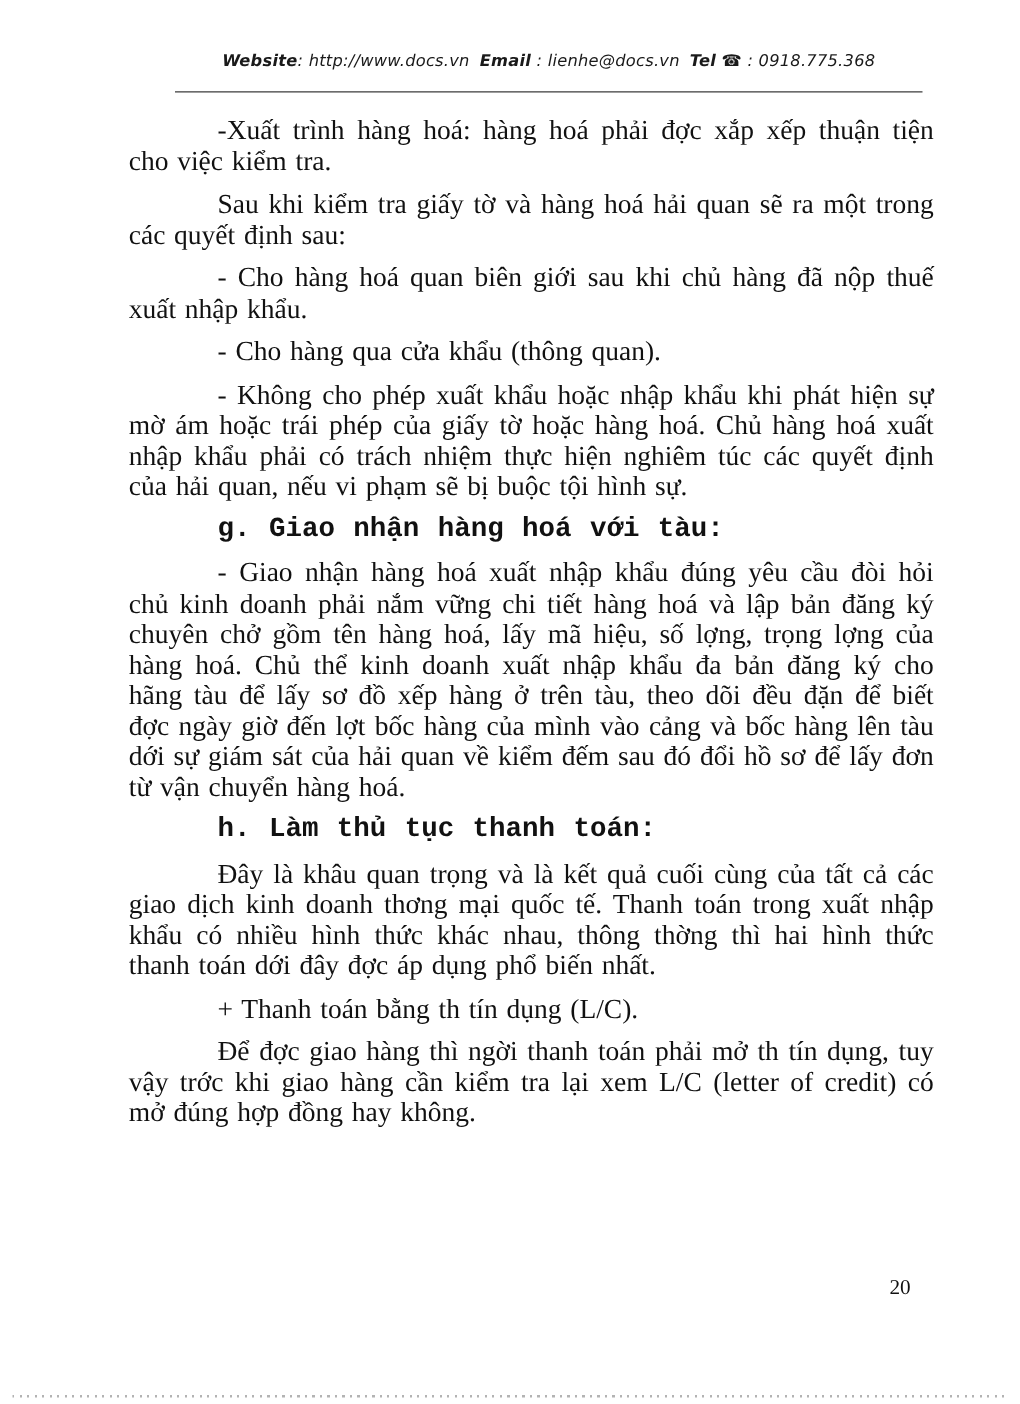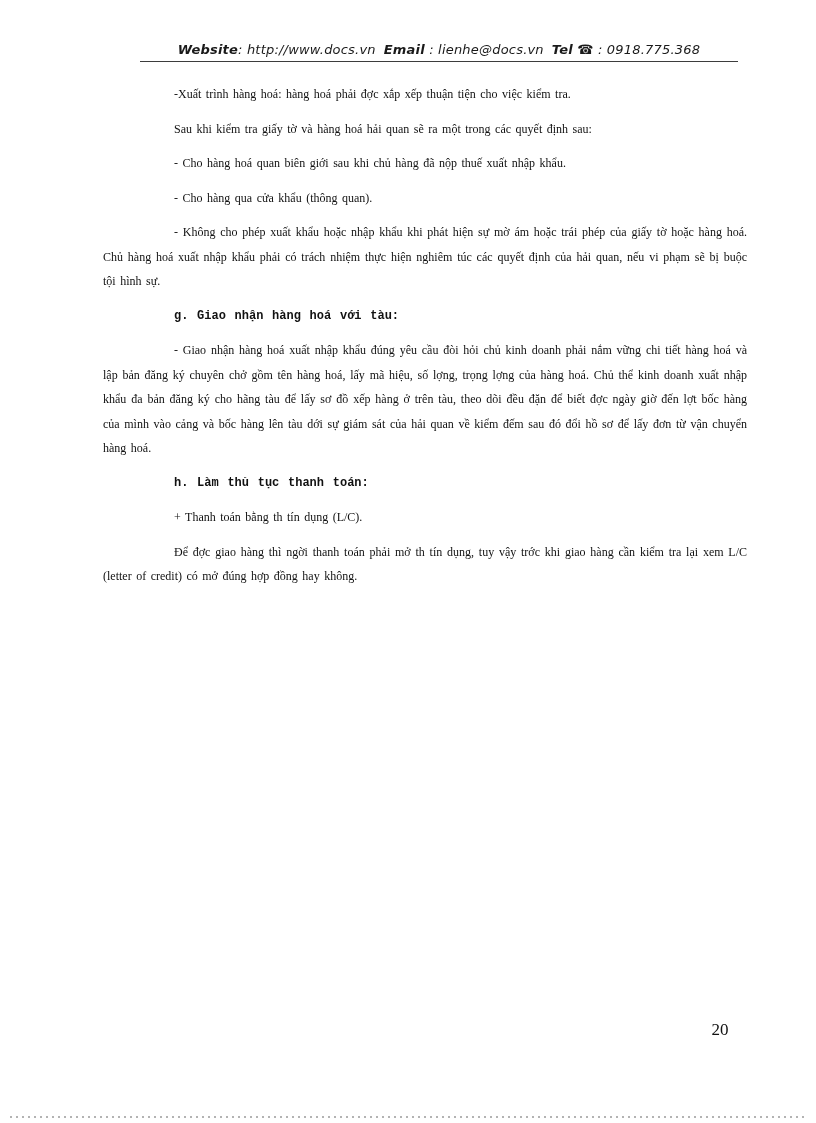--- a/index.html
+++ b/index.html
@@ -16,33 +16,33 @@
     position: absolute;
     left: 140px;
     top: 42px;
     width: 598px;
     text-align: center;
     font-family: "DejaVu Sans", sans-serif;
     font-style: italic;
     font-size: 13px;
     letter-spacing: 0.2px;
     color: #1a1a1a;
-    padding-bottom: 4px;
+    padding-bottom: 16px;
     border-bottom: 1.5px solid #3d3d3d;
     white-space: nowrap;
   }
   .header .lbl { font-weight: bold; }
   .header .val { font-weight: normal; }
   .header .sep { display: inline-block; width: 8px; }
   .body-text {
     position: absolute;
     left: 103px;
-    top: 82px;
+    top: 92px;
     width: 644px;
-    font-size: 12px;
+    font-size: 22px;
     line-height: 24.5px;
     text-align: justify;
     word-spacing: 1.5px;
   }
   .para { margin: 0 0 10px 0; text-indent: 71px; }
   .heading { margin: 4px 0 10px 0; text-indent: 71px; font-weight: bold; font-family: Liberation Mono, monospace; }
   .page-number {
     position: absolute;
     top: 1020px;
     left: 700px;
@@ -71,20 +71,21 @@
 
   <div class="body-text">
     <p class="para">-Xuất trình hàng hoá: hàng hoá phải đợc xắp xếp thuận tiện cho việc kiểm tra.</p>
     <p class="para">Sau khi kiểm tra giấy tờ và hàng hoá hải quan sẽ ra một trong các quyết định sau:</p>
     <p class="para">- Cho hàng hoá quan biên giới sau khi chủ hàng đã nộp thuế xuất nhập khẩu.</p>
     <p class="para">- Cho hàng qua cửa khẩu (thông quan).</p>
     <p class="para">- Không cho phép xuất khẩu hoặc nhập khẩu khi phát hiện sự mờ ám hoặc trái phép của giấy tờ hoặc hàng hoá. Chủ hàng hoá xuất nhập khẩu phải có trách nhiệm thực hiện nghiêm túc các quyết định của hải quan, nếu vi phạm sẽ bị buộc tội hình sự.</p>
     <p class="heading">g. Giao nhận hàng hoá với tàu:</p>
     <p class="para">- Giao nhận hàng hoá xuất nhập khẩu đúng yêu cầu đòi hỏi chủ kinh doanh phải nắm vững chi tiết hàng hoá và lập bản đăng ký chuyên chở gồm tên hàng hoá, lấy mã hiệu, số lợng, trọng lợng của hàng hoá. Chủ thể kinh doanh xuất nhập khẩu đa bản đăng ký cho hãng tàu để lấy sơ đồ xếp hàng ở trên tàu, theo dõi đều đặn để biết đợc ngày giờ đến lợt bốc hàng của mình vào cảng và bốc hàng lên tàu dới sự giám sát của hải quan về kiểm đếm sau đó đổi hồ sơ để lấy đơn từ vận chuyển hàng hoá.</p>
     <p class="heading">h. Làm thủ tục thanh toán:</p>
+    <p class="para">Đây là khâu quan trọng và là kết quả cuối cùng của tất cả các giao dịch kinh doanh thơng mại quốc tế. Thanh toán trong xuất nhập khẩu có nhiều hình thức khác nhau, thông thờng thì hai hình thức thanh toán dới đây đợc áp dụng phổ biến nhất.</p>
     <p class="para">+ Thanh toán bằng th tín dụng (L/C).</p>
     <p class="para">Để đợc giao hàng thì ngời thanh toán phải mở th tín dụng, tuy vậy trớc khi giao hàng cần kiểm tra lại xem L/C (letter of credit) có mở đúng hợp đồng hay không.</p>
   </div>
 
   <div class="page-number">20</div>
 
   <div class="bottom-dotted"></div>
 
 </div>
 

